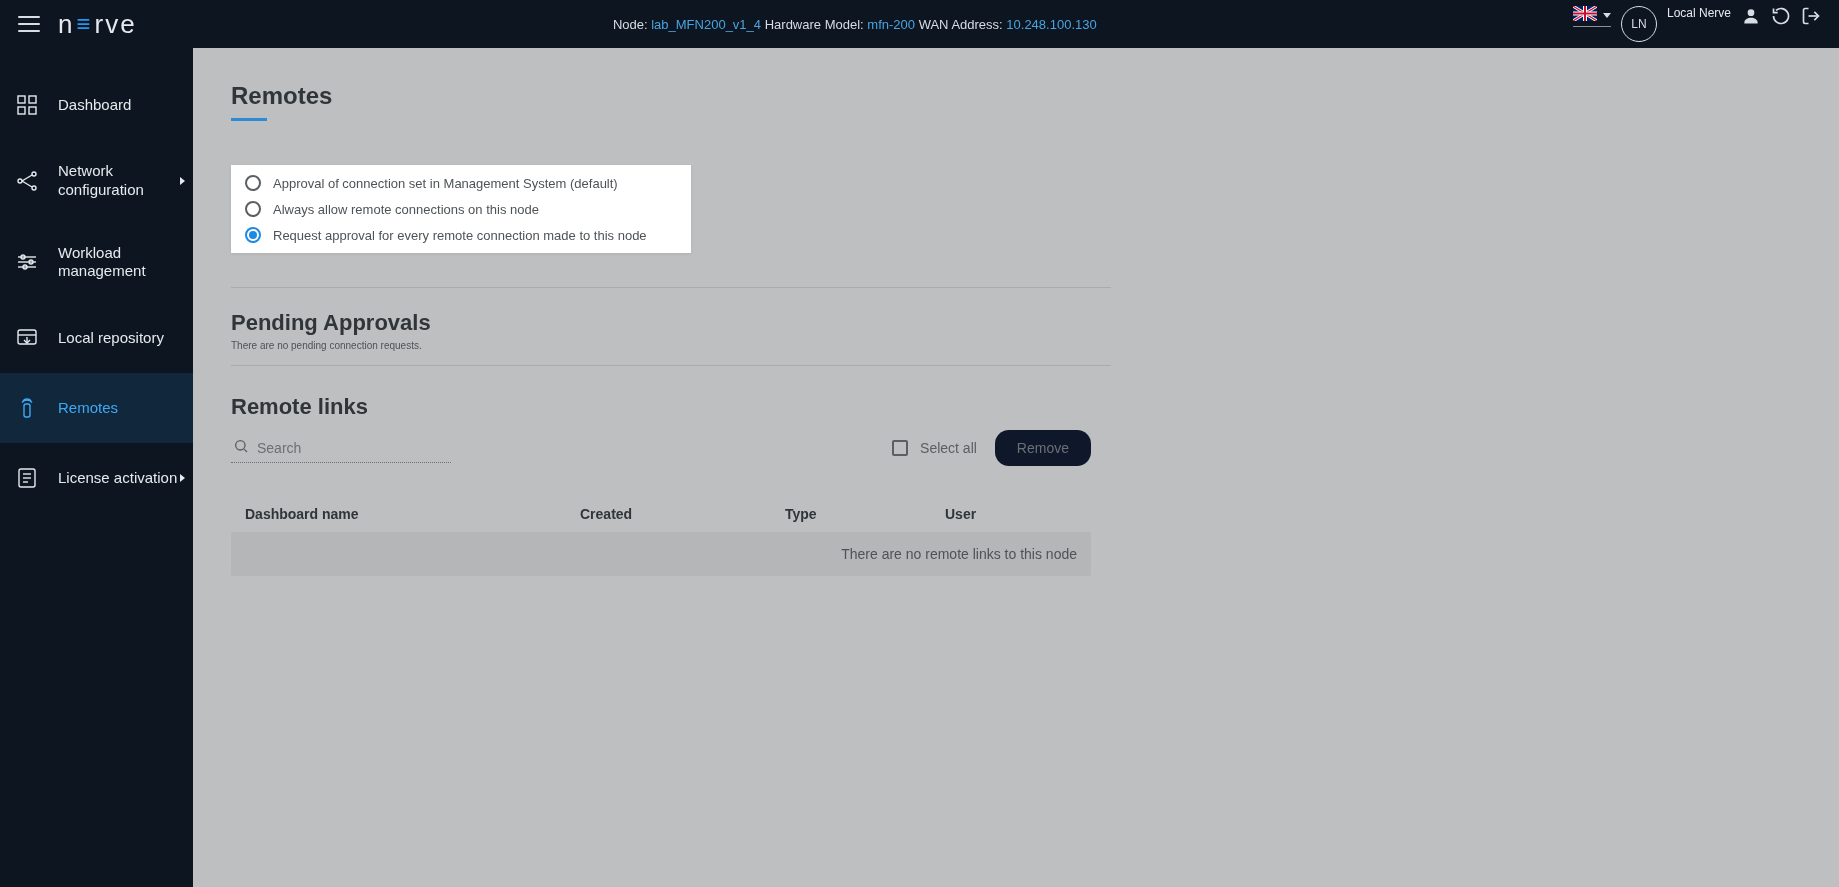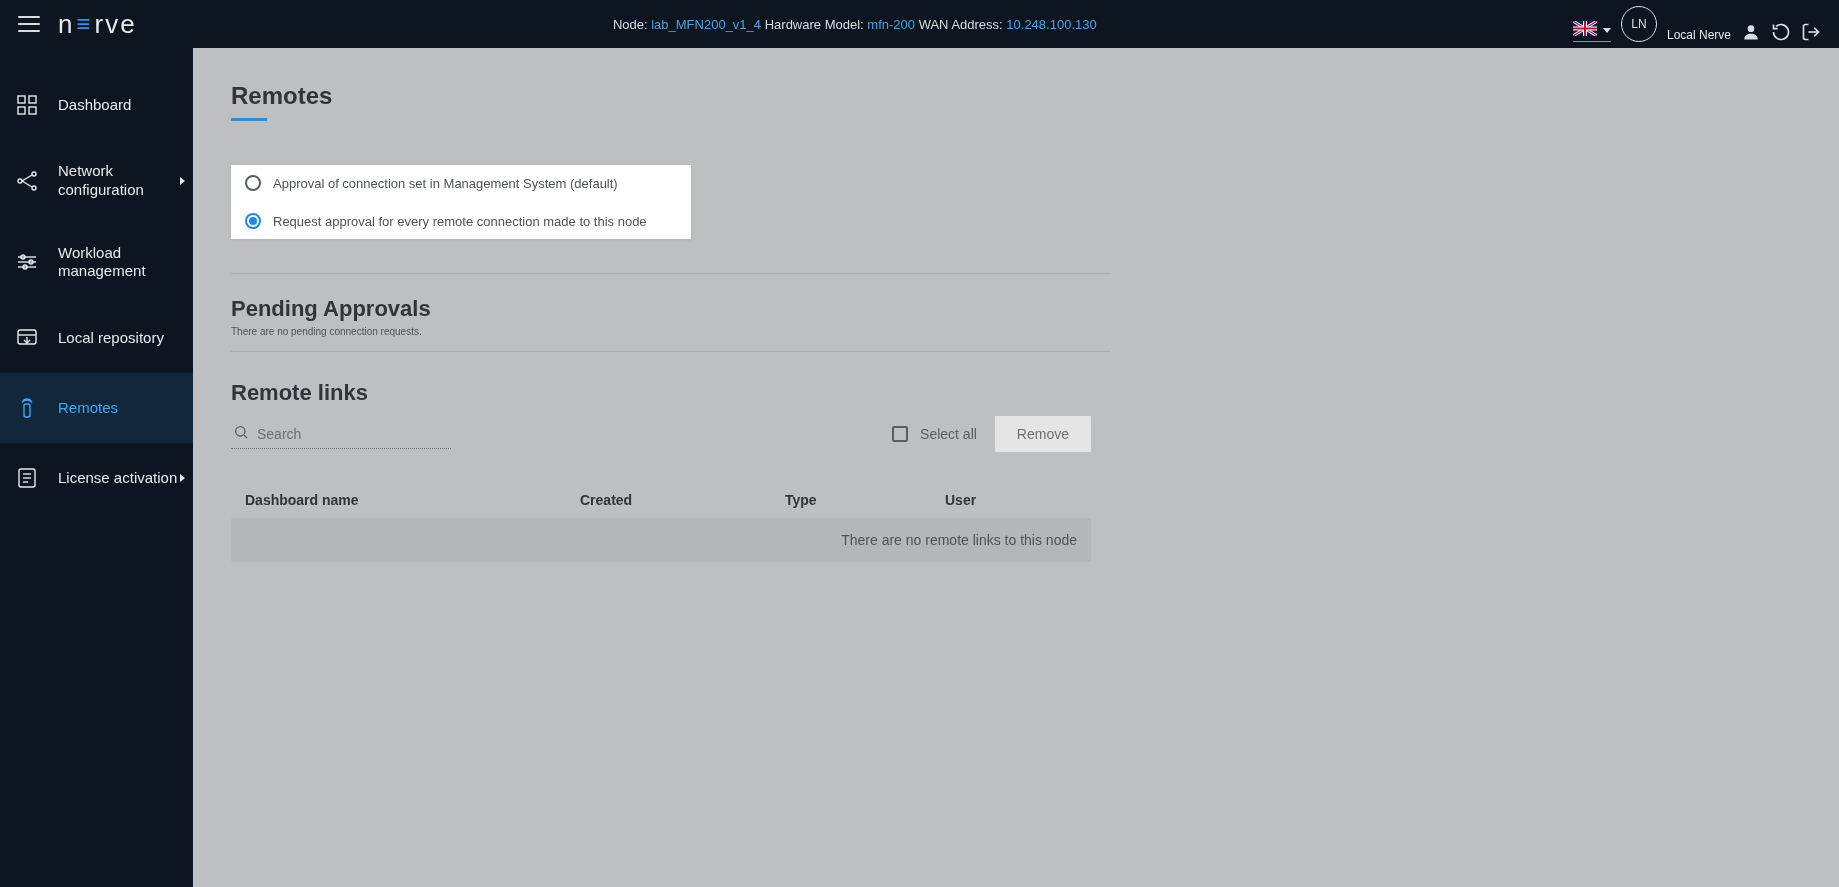--- a/index.html
+++ b/index.html
@@ -16,21 +16,21 @@
     font-size: 13px;
     padding: 0 18px;
   }
   .hamburger { width: 22px; height: 16px; display:flex; flex-direction:column; justify-content:space-between; cursor:pointer; margin-right:18px;}
   .hamburger span{height:2px;background:#d7dde2;border-radius:1px;}
   .logo { display:flex; align-items:center; font-size:26px; letter-spacing:2px; font-weight:300; color:#e6eaee; }
   .logo .eq { color:#2196f3; font-weight:700; padding:0 2px; font-size:24px; }
   .node-info { flex:0 0 auto; margin:0 auto; color:#d7dde2; font-size:13px;}
   .node-info .lbl { color:#d7dde2; }
   .node-info .val { color:#4aa3e0; }
-  .topbar-right { display:flex; align-items:flex-end; gap:10px; }
+  .topbar-right { display:flex; align-items:flex-start; gap:10px; }
   .flag-wrap{display:flex;align-items:center;gap:6px;border-bottom:1px solid #8a9199;padding-bottom:2px;}
   .caret-down{width:0;height:0;border-left:4px solid transparent;border-right:4px solid transparent;border-top:5px solid #d7dde2;}
   .avatar-circle{width:36px;height:36px;border:1px solid #d7dde2;border-radius:50%;display:flex;align-items:center;justify-content:center;font-size:12px;color:#d7dde2;}
   .top-label{font-size:12px;color:#e6eaee;}
   .icon-btn{width:20px;height:20px;color:#d7dde2;cursor:pointer;display:flex;align-items:center;justify-content:center;}
 
   
   .shell{display:flex;height:calc(100% - 48px);}
   .sidebar{
     width:193px;
@@ -62,21 +62,21 @@
     padding:34px 38px;
     color:#303539;
   }
   .page-title{font-size:24px;font-weight:600;color:#303539;margin-bottom:8px;}
   .title-underline{width:36px;height:3px;background:#2e8bd6;margin-bottom:44px;}
 
   .radio-panel{
     background:#ffffff;
     width:460px;
     padding:10px 14px;
-    display:flex;flex-direction:column;gap:22px;
+    display:flex;flex-direction:column;gap:10px;
     box-shadow:0 1px 3px rgba(0,0,0,.08);
   }
   .radio-row{display:flex;align-items:center;gap:12px;font-size:13px;color:#4e5357;cursor:pointer;}
   .radio-outer{width:16px;height:16px;border:2px solid #5a5f63;border-radius:50%;flex:0 0 16px;display:flex;align-items:center;justify-content:center;}
   .radio-row.selected .radio-outer{border-color:#1e88e5;}
   .radio-inner{width:8px;height:8px;border-radius:50%;background:#1e88e5;display:none;}
   .radio-row.selected .radio-inner{display:block;}
 
   .section-divider{border:none;border-top:1px solid #a9abac;margin:34px 0 22px 0;width:880px;max-width:100%;}
 
@@ -84,21 +84,21 @@
   .section-sub{font-size:10px;color:#4e5357;margin-top:4px;}
   .thin-divider{border:none;border-top:1px solid #a9abac;margin:14px 0 28px 0;width:880px;max-width:100%;}
 
   .toolbar-row{display:flex;align-items:center;width:860px;max-width:100%;margin-top:10px;}
   .search-wrap{display:flex;align-items:center;border-bottom:1px dotted #6b7074;padding:4px 2px;width:220px;gap:8px;color:#5a5f63;}
   .search-wrap input{border:none;background:transparent;outline:none;font-size:14px;color:#303539;width:100%;}
   .search-wrap input::placeholder{color:#6b7074;}
   .spacer{flex:1;}
   .select-all{display:flex;align-items:center;gap:12px;font-size:14px;color:#5a5f63;margin-right:18px;cursor:pointer;}
   .checkbox{width:16px;height:16px;border:2px solid #5a5f63;border-radius:2px;}
-  .remove-btn{background:#e5e5e5;border:none;border-radius:1px;padding:10px 22px;font-size:14px;color:#6b7074;cursor:not-allowed;}
+  .remove-btn{background:#0f172a;border:none;border-radius:14px;padding:10px 22px;font-size:14px;color:#6b7074;cursor:not-allowed;}
 
   .table{width:860px;max-width:100%;margin-top:30px;}
   .thead{display:flex;padding:10px 14px;font-size:14px;font-weight:600;color:#303539;}
   .th-conn{flex:0 0 335px;}
   .th-created{flex:0 0 205px;}
   .th-type{flex:0 0 160px;}
   .th-user{flex:1;}
   .empty-row{background:#b4b6b7;text-align:right;padding:14px;font-size:14px;color:#4e5357;border-radius:2px;}
 </style>
 </head>
@@ -247,20 +247,24 @@
 
   <div class="main">
     <div class="page-title">Remotes</div>
     <div class="title-underline"></div>
 
     <div class="radio-panel">
       <div class="radio-row">
         <span class="radio-outer"></span>
         <span>Approval of connection set in Management System (default)</span>
       </div>
+      <div class="radio-row">
+        <span class="radio-outer"></span>
+        <span>Always allow remote connections on this node</span>
+      </div>
       <div class="radio-row selected">
         <span class="radio-outer">
             <span class="radio-inner"></span>
           </span>
         <span>Request approval for every remote connection made to this node</span>
       </div>
     </div>
 
     <hr class="section-divider">
 

